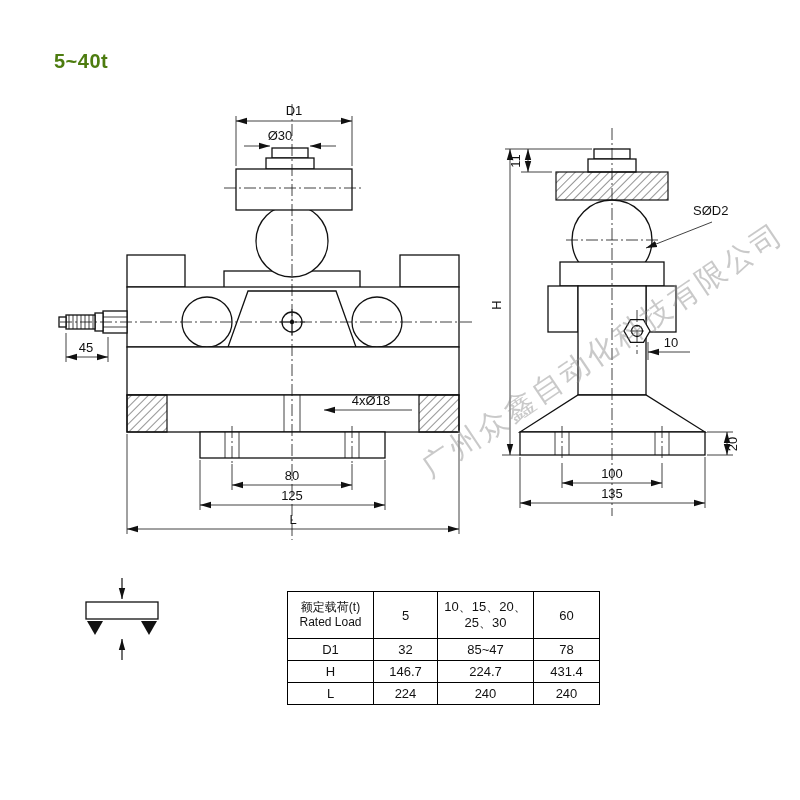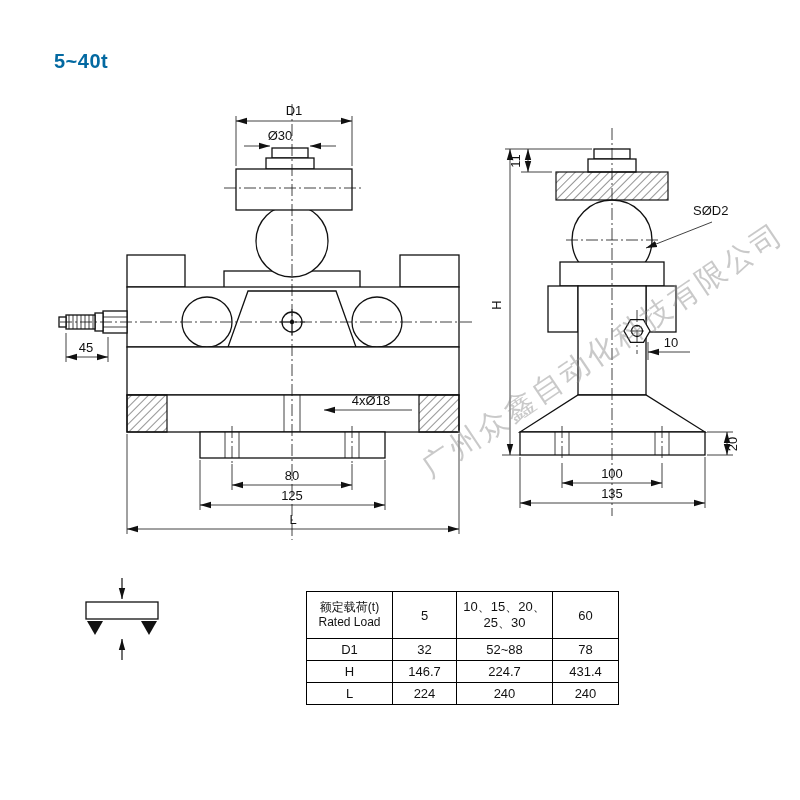--- a/index.html
+++ b/index.html
@@ -2,36 +2,36 @@
 <html><head>
 <meta charset="utf-8">
 <style>
   html,body{margin:0;padding:0;}
   body{
     width:800px;height:800px;position:relative;background:#ffffff;
     font-family:"Liberation Sans",sans-serif;color:#111;overflow:hidden;
   }
   .page-title{
     position:absolute;left:54px;top:50px;font-size:20px;font-weight:bold;
-    letter-spacing:.5px;color:#0369a1;text-align:center;
+    letter-spacing:.5px;color:#4d7c0f;text-align:center;
   }
   svg{position:absolute;left:0;top:0;}
   .ol{fill:#fff;stroke:#111;stroke-width:1.3;}
   .oln{fill:none;stroke:#111;stroke-width:1.3;}
   .ht{fill:url(#hatch);stroke:#111;stroke-width:1.2;}
   .dim{stroke:#111;stroke-width:.8;fill:none;}
   .dim2{stroke:#111;stroke-width:1.2;fill:none;}
   .cl{stroke:#111;stroke-width:.8;fill:none;stroke-dasharray:12 3 2 3;}
   text.dt{font-family:"Liberation Sans",sans-serif;font-size:13px;fill:#111;}
   .watermark{
     position:absolute;left:388px;top:330px;width:430px;text-align:center;
     transform:rotate(-34deg);font-size:30px;letter-spacing:3px;color:#8a8a8a;
     opacity:.45;white-space:nowrap;pointer-events:none;z-index:5;
   }
-  .table-wrap{position:absolute;left:287px;top:591px;z-index:2;margin-left:19px;}
+  .table-wrap{position:absolute;left:287px;top:591px;z-index:2;}
   table.spec{border-collapse:collapse;font-size:13px;color:#111;}
   table.spec td{border:1px solid #000;text-align:center;padding:1px 4px;height:19px;background:#fff;}
   table.spec tr.hdr td{height:44px;}
   td.pcol-h{text-align:left;padding-left:4px;font-size:12px;line-height:1.25;}
   td.mid{line-height:1.25;}
 </style>
 </head>
 <body>
 
 <div class="page-title">5~40t</div>
@@ -233,21 +233,21 @@
         <div>额定载荷(t)</div>
         <div>Rated Load</div>
       </td>
       <td>5</td>
       <td class="mid">10、15、20、25、30</td>
       <td>60</td>
     </tr>
     <tr>
       <td>D1</td>
       <td>32</td>
-      <td>52~88</td>
+      <td>85~47</td>
       <td>78</td>
     </tr>
     <tr>
       <td>H</td>
       <td>146.7</td>
       <td>224.7</td>
       <td>431.4</td>
     </tr>
     <tr>
       <td>L</td>

